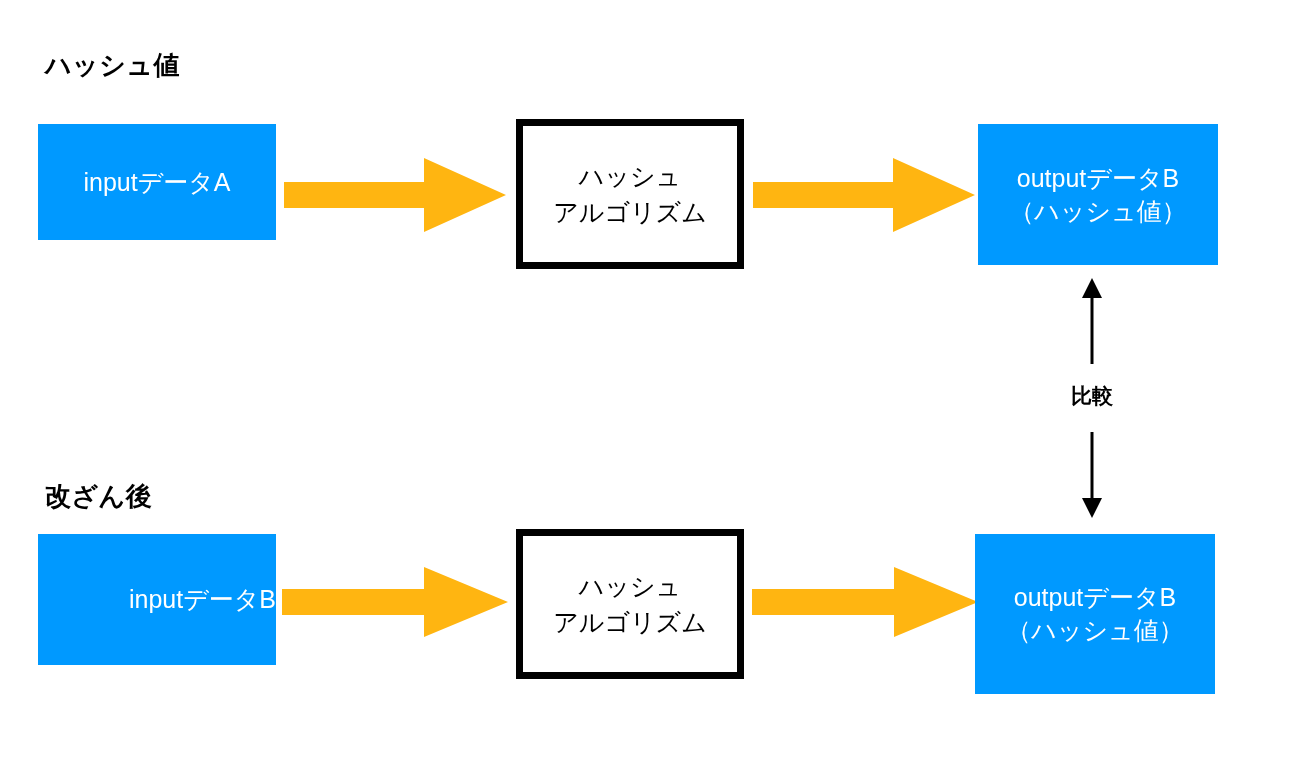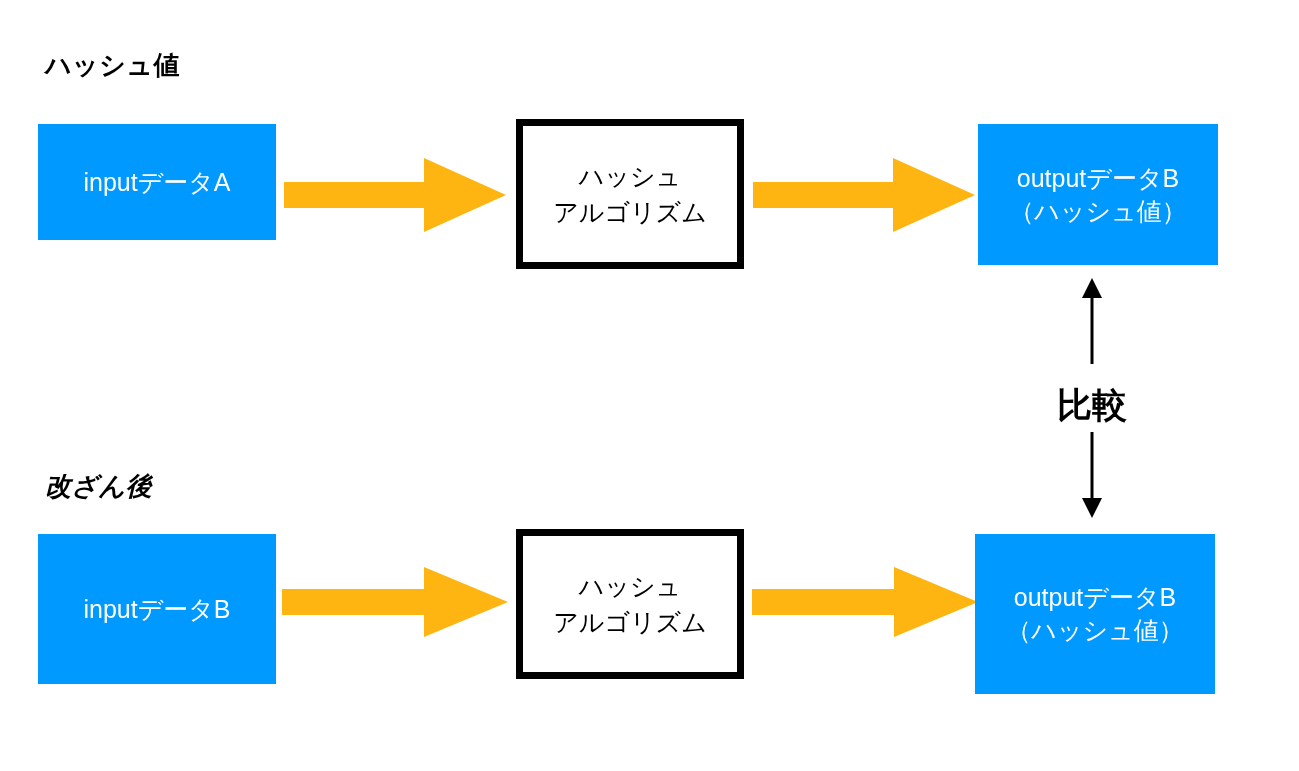--- a/index.html
+++ b/index.html
@@ -83,21 +83,21 @@
   .thin-arrow svg {
     display: block;
     width: 100%;
     height: 100%;
   }
 
   
   .compare-label {
     position: absolute;
     font-weight: bold;
-    font-size: 35px;
+    font-size: 21px;
     color: #000000;
     white-space: nowrap;
     text-align: center;
   }
 </style>
 </head>
 <body>
 
 <div id="canvas">
 
@@ -138,23 +138,23 @@
 
   <div class="compare-label" style="left:1046px; top:382px; width:92px;">比較</div>
 
   <div class="thin-arrow" style="left:1076px; top:432px; width:32px; height:86px;">
     <svg viewBox="0 0 32 86" preserveAspectRatio="none">
       <line x1="16" y1="0" x2="16" y2="72" stroke="#000000" stroke-width="3"></line>
       <polygon points="16,86 26,66 6,66" fill="#000000"></polygon>
     </svg>
   </div>
 
-  <div class="section-label" style="left:45px; top:469px;font-style:italic;">改ざん後</div>
+  <div class="section-label" style="left:45px; top:479px;">改ざん後</div>
 
-  <div class="data-box" style="left:38px; top:534px; width:238px; height:150px;">
+  <div class="data-box" style="left:38px; top:534px; width:238px; height:131px;align-items:flex-end;">
     <span class="line">inputデータB</span>
   </div>
 
   <div class="block-arrow" style="left:282px; top:567px; width:226px; height:70px;">
     <svg viewBox="0 0 226 70" preserveAspectRatio="none">
       <polygon points="0,22 142,22 142,0 226,35 142,70 142,48 0,48" fill="#FFB511"></polygon>
     </svg>
   </div>
 
   <div class="proc-box" style="left:516px; top:529px; width:228px; height:150px;">

